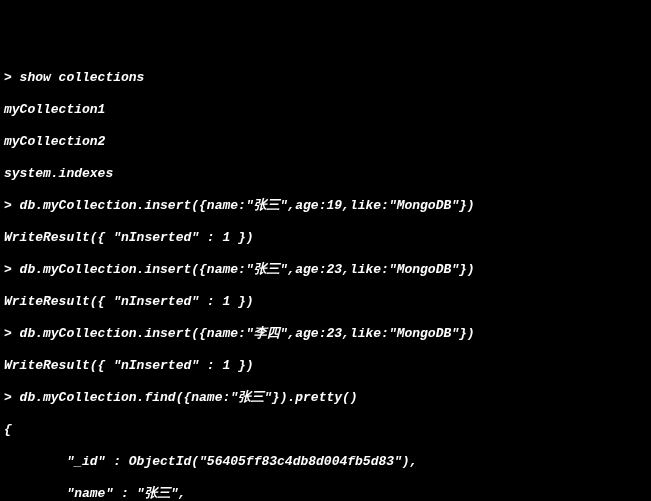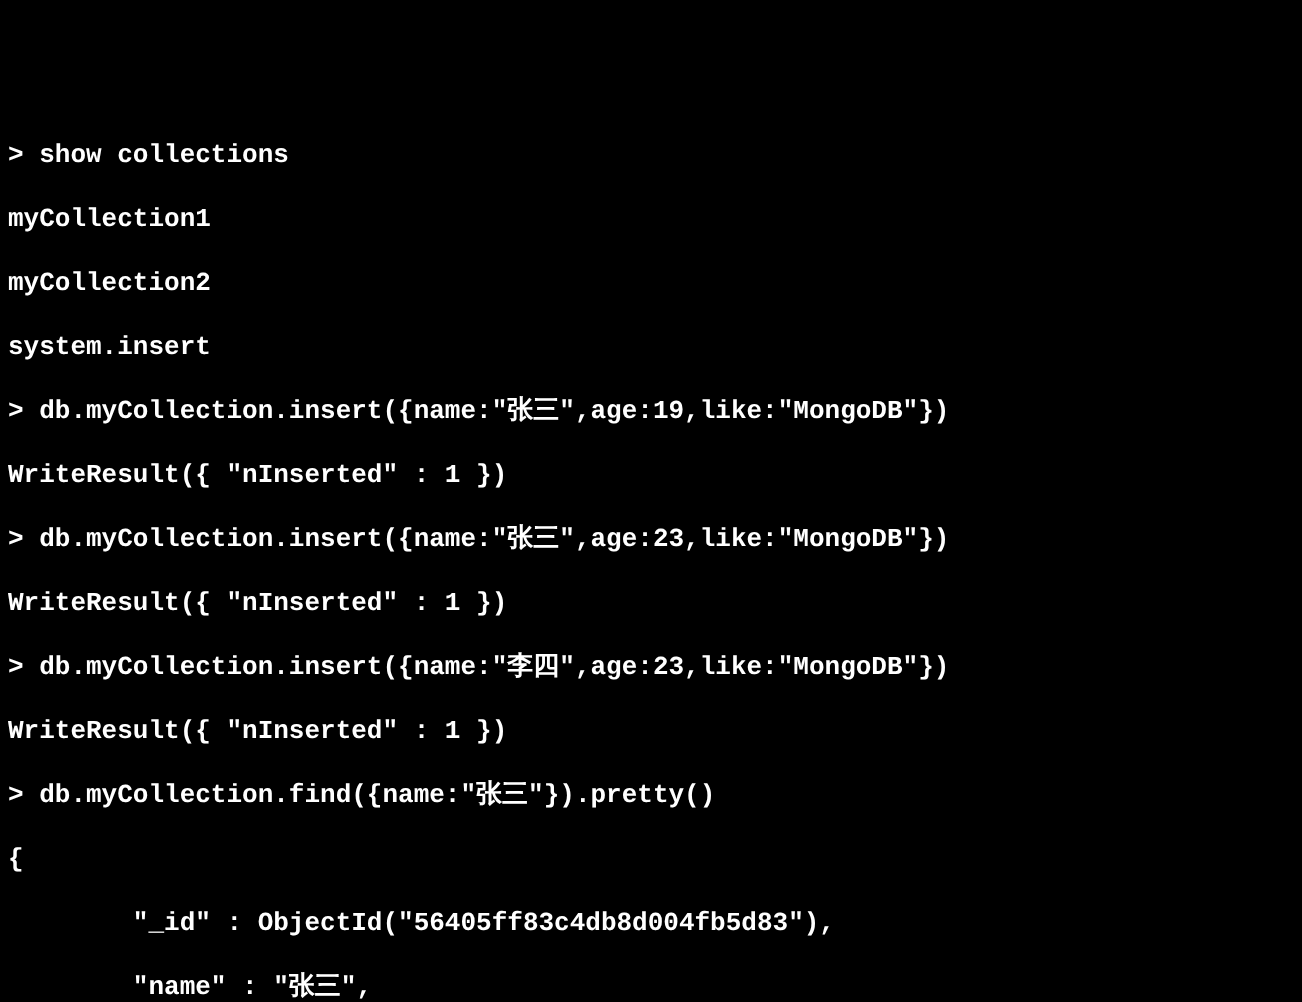--- a/index.html
+++ b/index.html
@@ -15,31 +15,32 @@
       font-weight: bold;
       line-height: 16px;
       padding: 6px 4px;
       width: 651px;
       height: 501px;
       overflow: hidden;
       white-space: pre;
     }
     .line {
       display: block;
+      font-style: italic;
     }
   </style>
 </head>
 <body>
 
 
 
 <span class="line">&gt; show collections</span>
 <span class="line">myCollection1</span>
 <span class="line">myCollection2</span>
-<span class="line">system.insert</span>
+<span class="line">system.indexes</span>
 <span class="line">&gt; db.myCollection.insert({name:"张三",age:19,like:"MongoDB"})</span>
 <span class="line">WriteResult({ "nInserted" : 1 })</span>
 <span class="line">&gt; db.myCollection.insert({name:"张三",age:23,like:"MongoDB"})</span>
 <span class="line">WriteResult({ "nInserted" : 1 })</span>
 <span class="line">&gt; db.myCollection.insert({name:"李四",age:23,like:"MongoDB"})</span>
 <span class="line">WriteResult({ "nInserted" : 1 })</span>
 <span class="line">&gt; db.myCollection.find({name:"张三"}).pretty()</span>
 <span class="line">{</span>
 <span class="line">        "_id" : ObjectId("56405ff83c4db8d004fb5d83"),</span>
 <span class="line">        "name" : "张三",</span>

